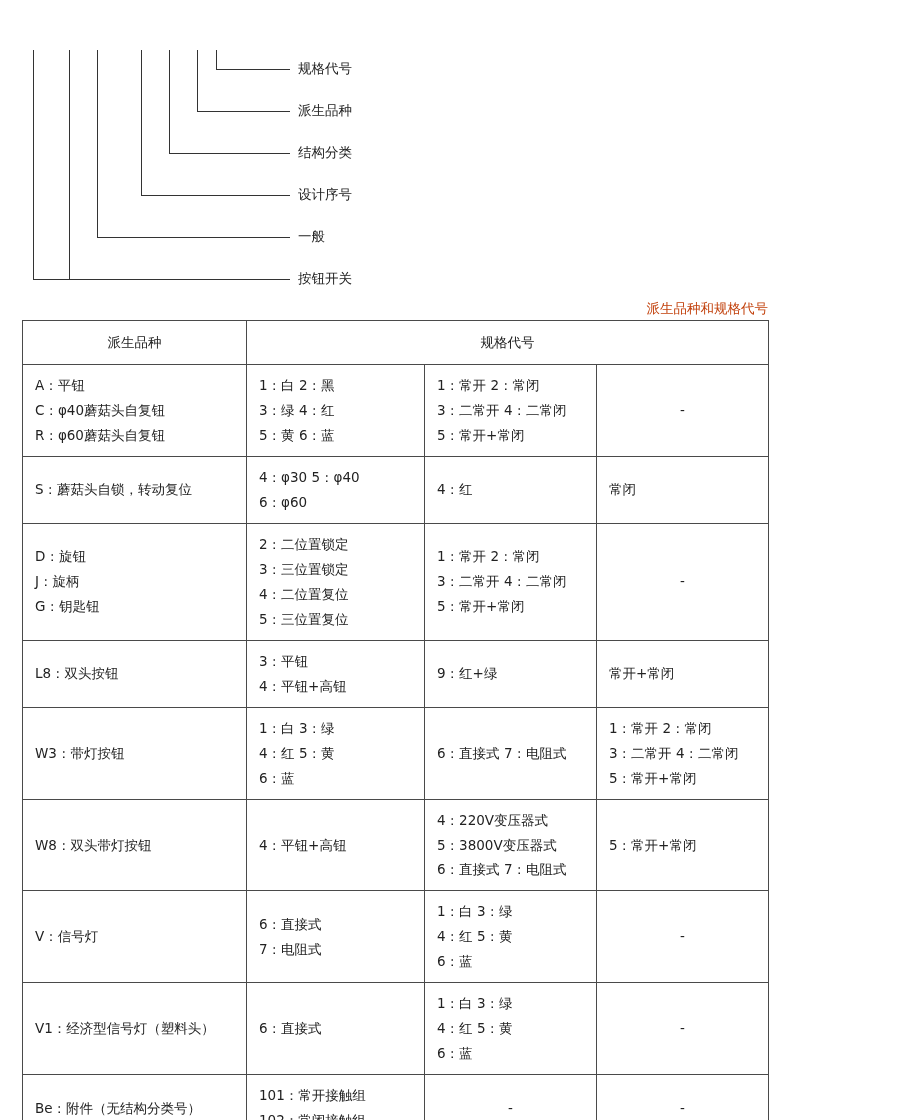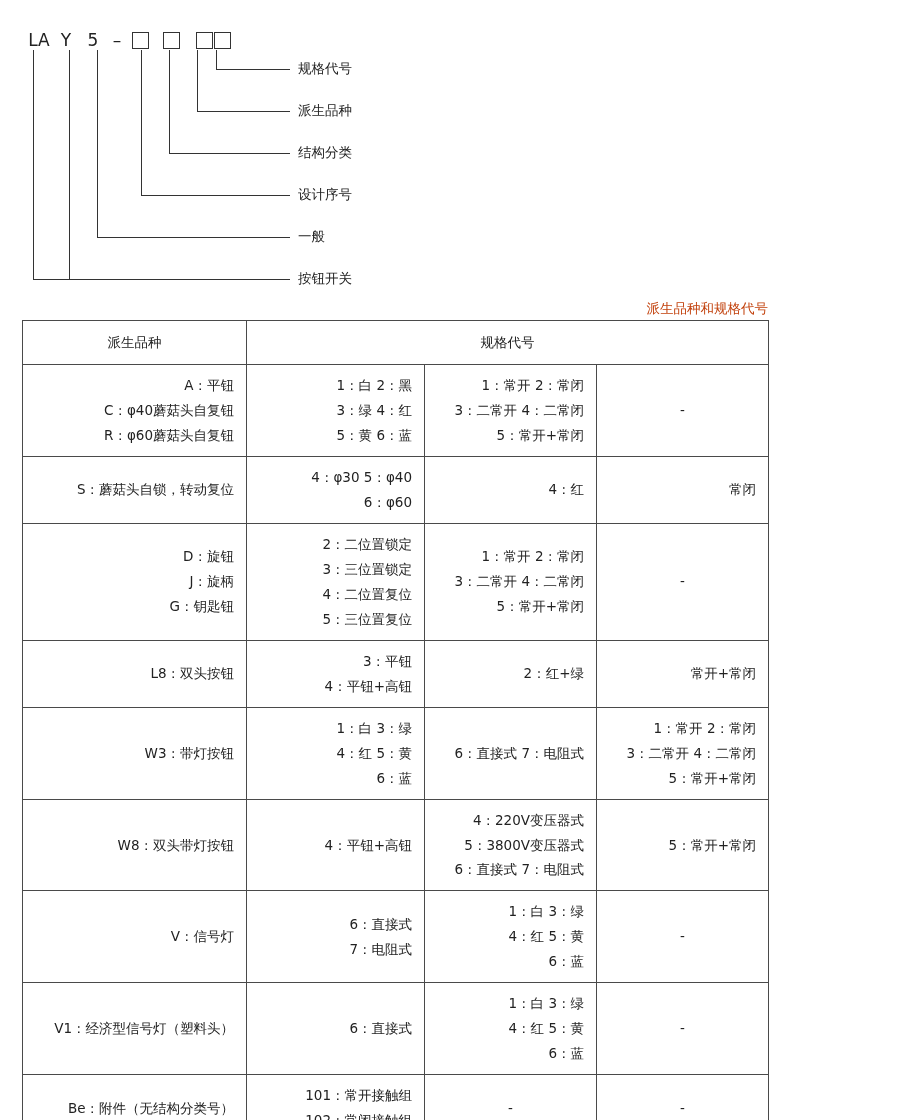--- a/index.html
+++ b/index.html
@@ -89,38 +89,28 @@
     padding: 9px 12px;
   }
   th.col-derived {
     text-align: left;
     padding-left: 14px;
   }
   .cell-center {
     text-align: center;
   }
   .cell-left {
-    text-align: right;
+    text-align: left;
   }
   .line { display: block; }
 </style>
 </head>
 <body>
 
 <div class="diagram">
-  <div class="code-row">
-    <span class="code-char" style="width:26px;">LA</span>
-    <span class="code-char" style="width:28px;">Y</span>
-    <span class="code-char" style="width:26px;">5</span>
-    <span class="code-char" style="width:22px;">–</span>
-    <span class="code-box" style="margin-left:4px;"></span>
-    <span class="code-box" style="margin-left:14px;"></span>
-    <span class="code-box" style="margin-left:16px;"></span>
-    <span class="code-box" style="margin-left:1px;"></span>
-  </div>
 
   <div class="leader" style="left:216px; top:50px; width:74px; height:20px;"></div>
   <div class="leader-label" style="left:298px; top:60px;">规格代号</div>
 
   <div class="leader" style="left:197px; top:50px; width:93px; height:62px;"></div>
   <div class="leader-label" style="left:298px; top:102px;">派生品种</div>
 
   <div class="leader" style="left:169px; top:50px; width:121px; height:104px;"></div>
   <div class="leader-label" style="left:298px; top:144px;">结构分类</div>
 
@@ -210,21 +200,21 @@
       </tr>
       <tr>
         <td class="cell-left">
           <span class="line">L8：双头按钮</span>
         </td>
         <td class="cell-left">
           <span class="line">3：平钮</span>
           <span class="line">4：平钮+高钮</span>
         </td>
         <td class="cell-left">
-          <span class="line">2：红+绿</span>
+          <span class="line">9：红+绿</span>
         </td>
         <td class="cell-left">
           <span class="line">常开+常闭</span>
         </td>
       </tr>
       <tr>
         <td class="cell-left">
           <span class="line">W3：带灯按钮</span>
         </td>
         <td class="cell-left">

